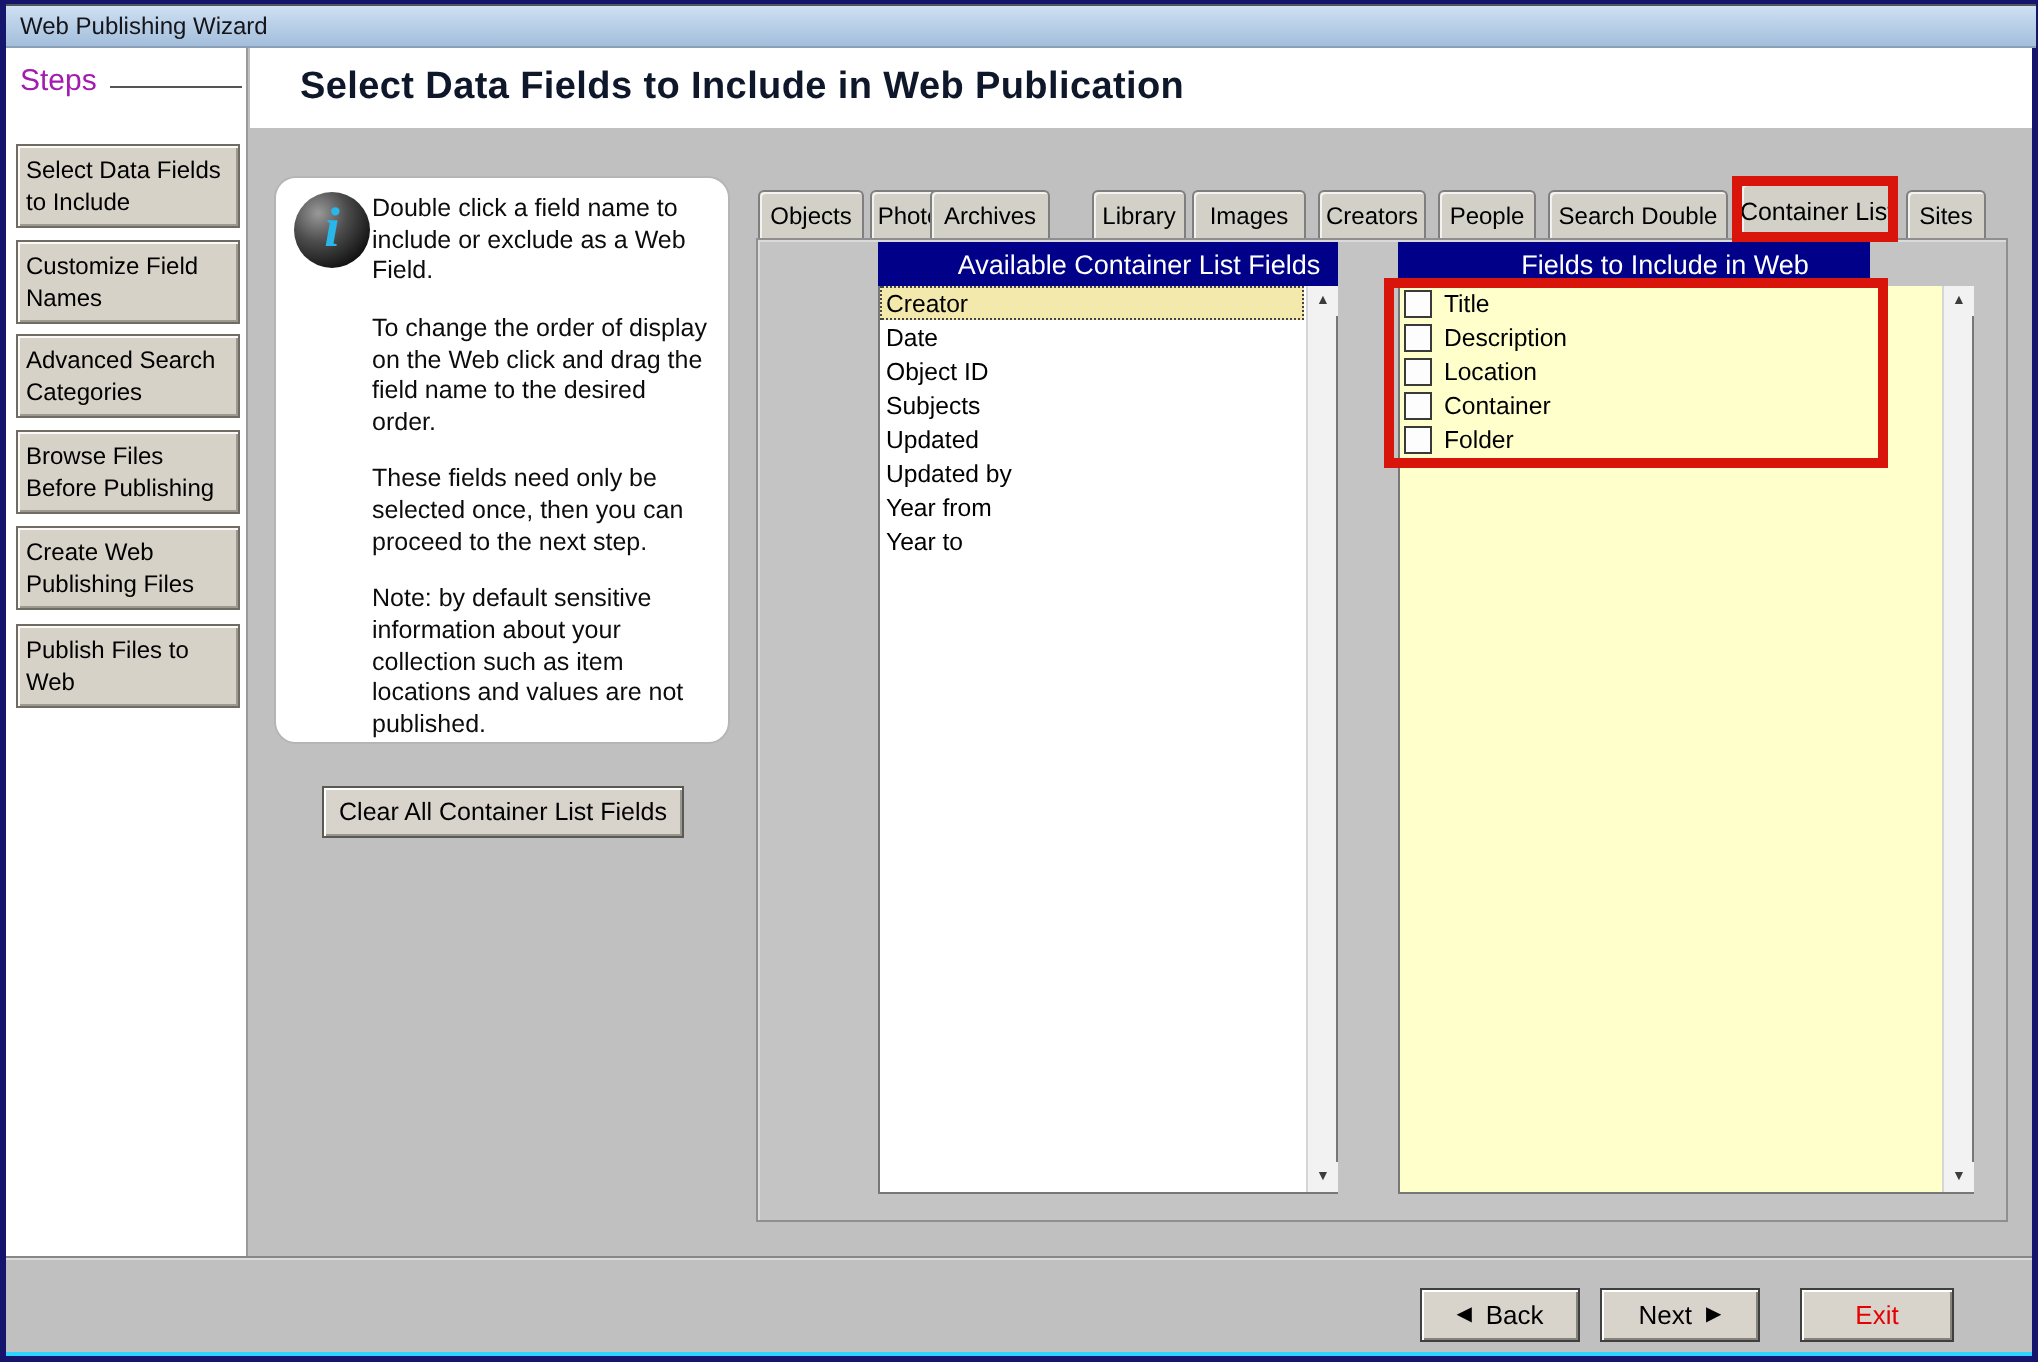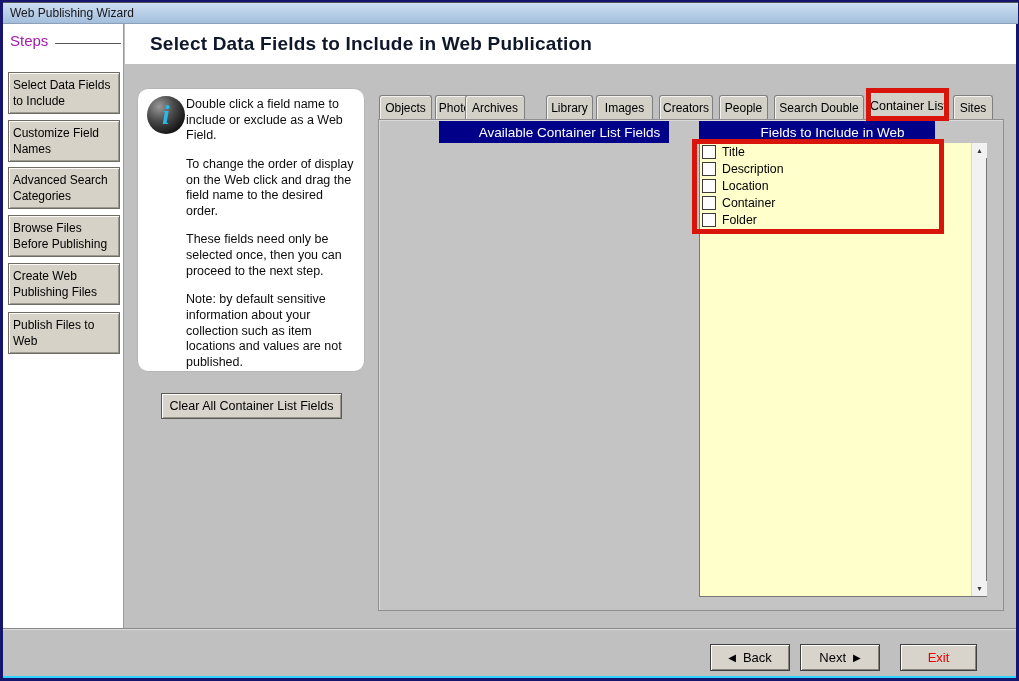--- a/index.html
+++ b/index.html
@@ -140,20 +140,34 @@
     <div class="tab t2">Archives</div>
     <div class="tab t3">Library</div>
     <div class="tab t4">Images</div>
     <div class="tab t5">Creators</div>
     <div class="tab t6">People</div>
     <div class="tab t7">Search Double</div>
     <div class="tab t8 active">Container List</div>
     <div class="tab t9">Sites</div>
 
     <div class="list-head lh-left">Available Container List Fields</div>
+    <div class="list-body lb-left">
+      <div class="row selected">Creator</div>
+      <div class="row">Date</div>
+      <div class="row">Object ID</div>
+      <div class="row">Subjects</div>
+      <div class="row">Updated</div>
+      <div class="row">Updated by</div>
+      <div class="row">Year from</div>
+      <div class="row">Year to</div>
+      <div class="sbar">
+        <div class="sb-btn sb-up">▲</div>
+        <div class="sb-btn sb-dn">▼</div>
+      </div>
+    </div>
 
     <div class="list-head lh-right">Fields to Include in Web</div>
     <div class="list-body lb-right">
       <div class="crow">
         <span class="cb"></span>
         <span>Title</span>
       </div>
       <div class="crow">
         <span class="cb"></span>
         <span>Description</span>

